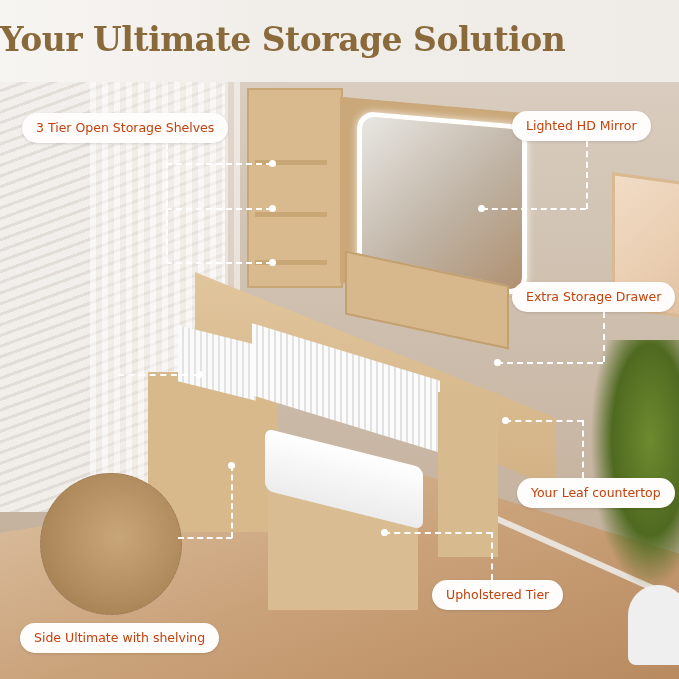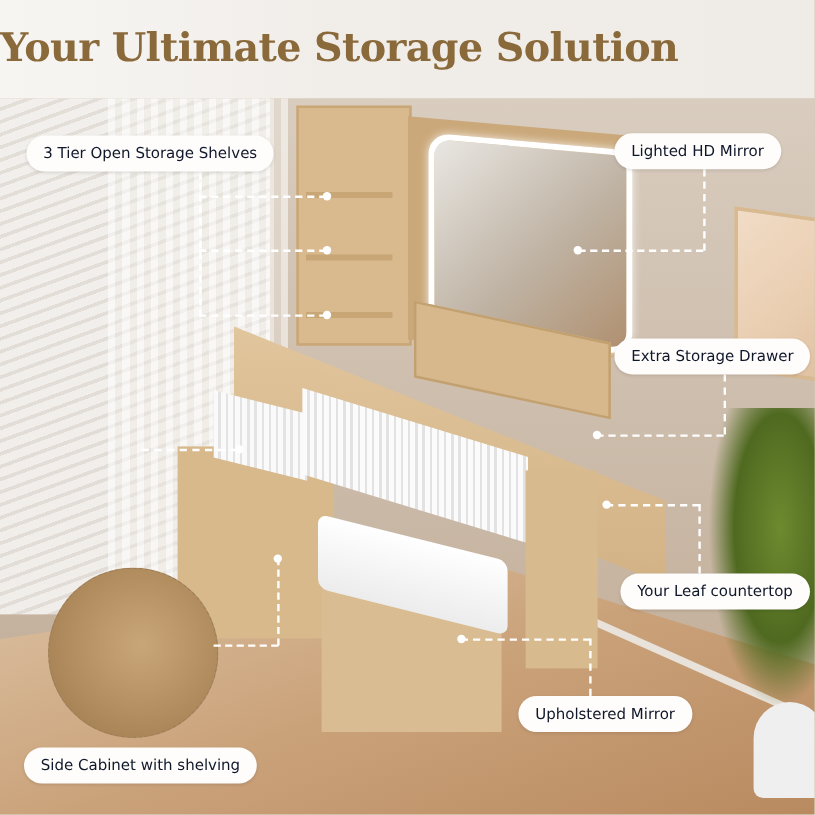--- a/index.html
+++ b/index.html
@@ -54,21 +54,21 @@
 
     .plant-pot { position: absolute; left: 628px; top: 585px; width: 60px; height: 80px; background: #efefef; border-radius: 30px 30px 8px 8px; }
     .plant { position: absolute; left: 590px; top: 340px; width: 100px; height: 250px;
       background: radial-gradient(ellipse at 60% 40%, #6e8a2f 0%, #4f6a20 45%, rgba(79,106,32,0) 70%); }
 
     .inset-circle { position: absolute; left: 40px; top: 473px; width: 140px; height: 140px;
       border-radius: 50%; border: 1px dashed #9c7d5a;
       background: radial-gradient(circle at 55% 45%, #c9a678 0%, #b28d5f 55%, #9a774c 100%); overflow: hidden; }
 
     
-    .pill { position: absolute; background: #fffdfb; color: #0f172a; border-radius: 16px;
+    .pill { position: absolute; background: #fffdfb; color: #c2410c; border-radius: 16px;
       font-family: "DejaVu Sans", sans-serif; font-size: 12.5px; height: 30px; line-height: 30px;
       padding: 0 14px; white-space: nowrap; box-shadow: 0 1px 3px rgba(0,0,0,.12); z-index: 10; }
     .dash-h { position: absolute; height: 0; border-top: 2px dashed #ffffff; z-index: 9; }
     .dash-v { position: absolute; width: 0; border-left: 2px dashed #ffffff; z-index: 9; }
     .dot { position: absolute; width: 7px; height: 7px; background: #fff; border-radius: 50%; z-index: 9; }
   </style>
 </head>
 <body>
 
 <div class="stage">
@@ -127,19 +127,19 @@
   <div class="dot" style="left:494px; top:359px;"></div>
 
   <div class="dash-h" style="left:505px; top:420px; width:78px;"></div>
   <div class="dash-v" style="left:582px; top:420px; height:58px;"></div>
   <div class="dot" style="left:502px; top:417px;"></div>
   <div class="pill" style="left:517px; top:478px;">Your Leaf countertop</div>
 
   <div class="dash-h" style="left:384px; top:532px; width:108px;"></div>
   <div class="dash-v" style="left:491px; top:532px; height:48px;"></div>
   <div class="dot" style="left:381px; top:529px;"></div>
-  <div class="pill" style="left:432px; top:580px;">Upholstered Mirror</div>
+  <div class="pill" style="left:432px; top:580px;">Upholstered Tier</div>
 
   <div class="dash-v" style="left:231px; top:465px; height:73px;"></div>
   <div class="dash-h" style="left:178px; top:537px; width:54px;"></div>
   <div class="dot" style="left:228px; top:462px;"></div>
-  <div class="pill" style="left:20px; top:623px;">Side Cabinet with shelving</div>
+  <div class="pill" style="left:20px; top:623px;">Side Ultimate with shelving</div>
 </div>
 
 </body></html>

